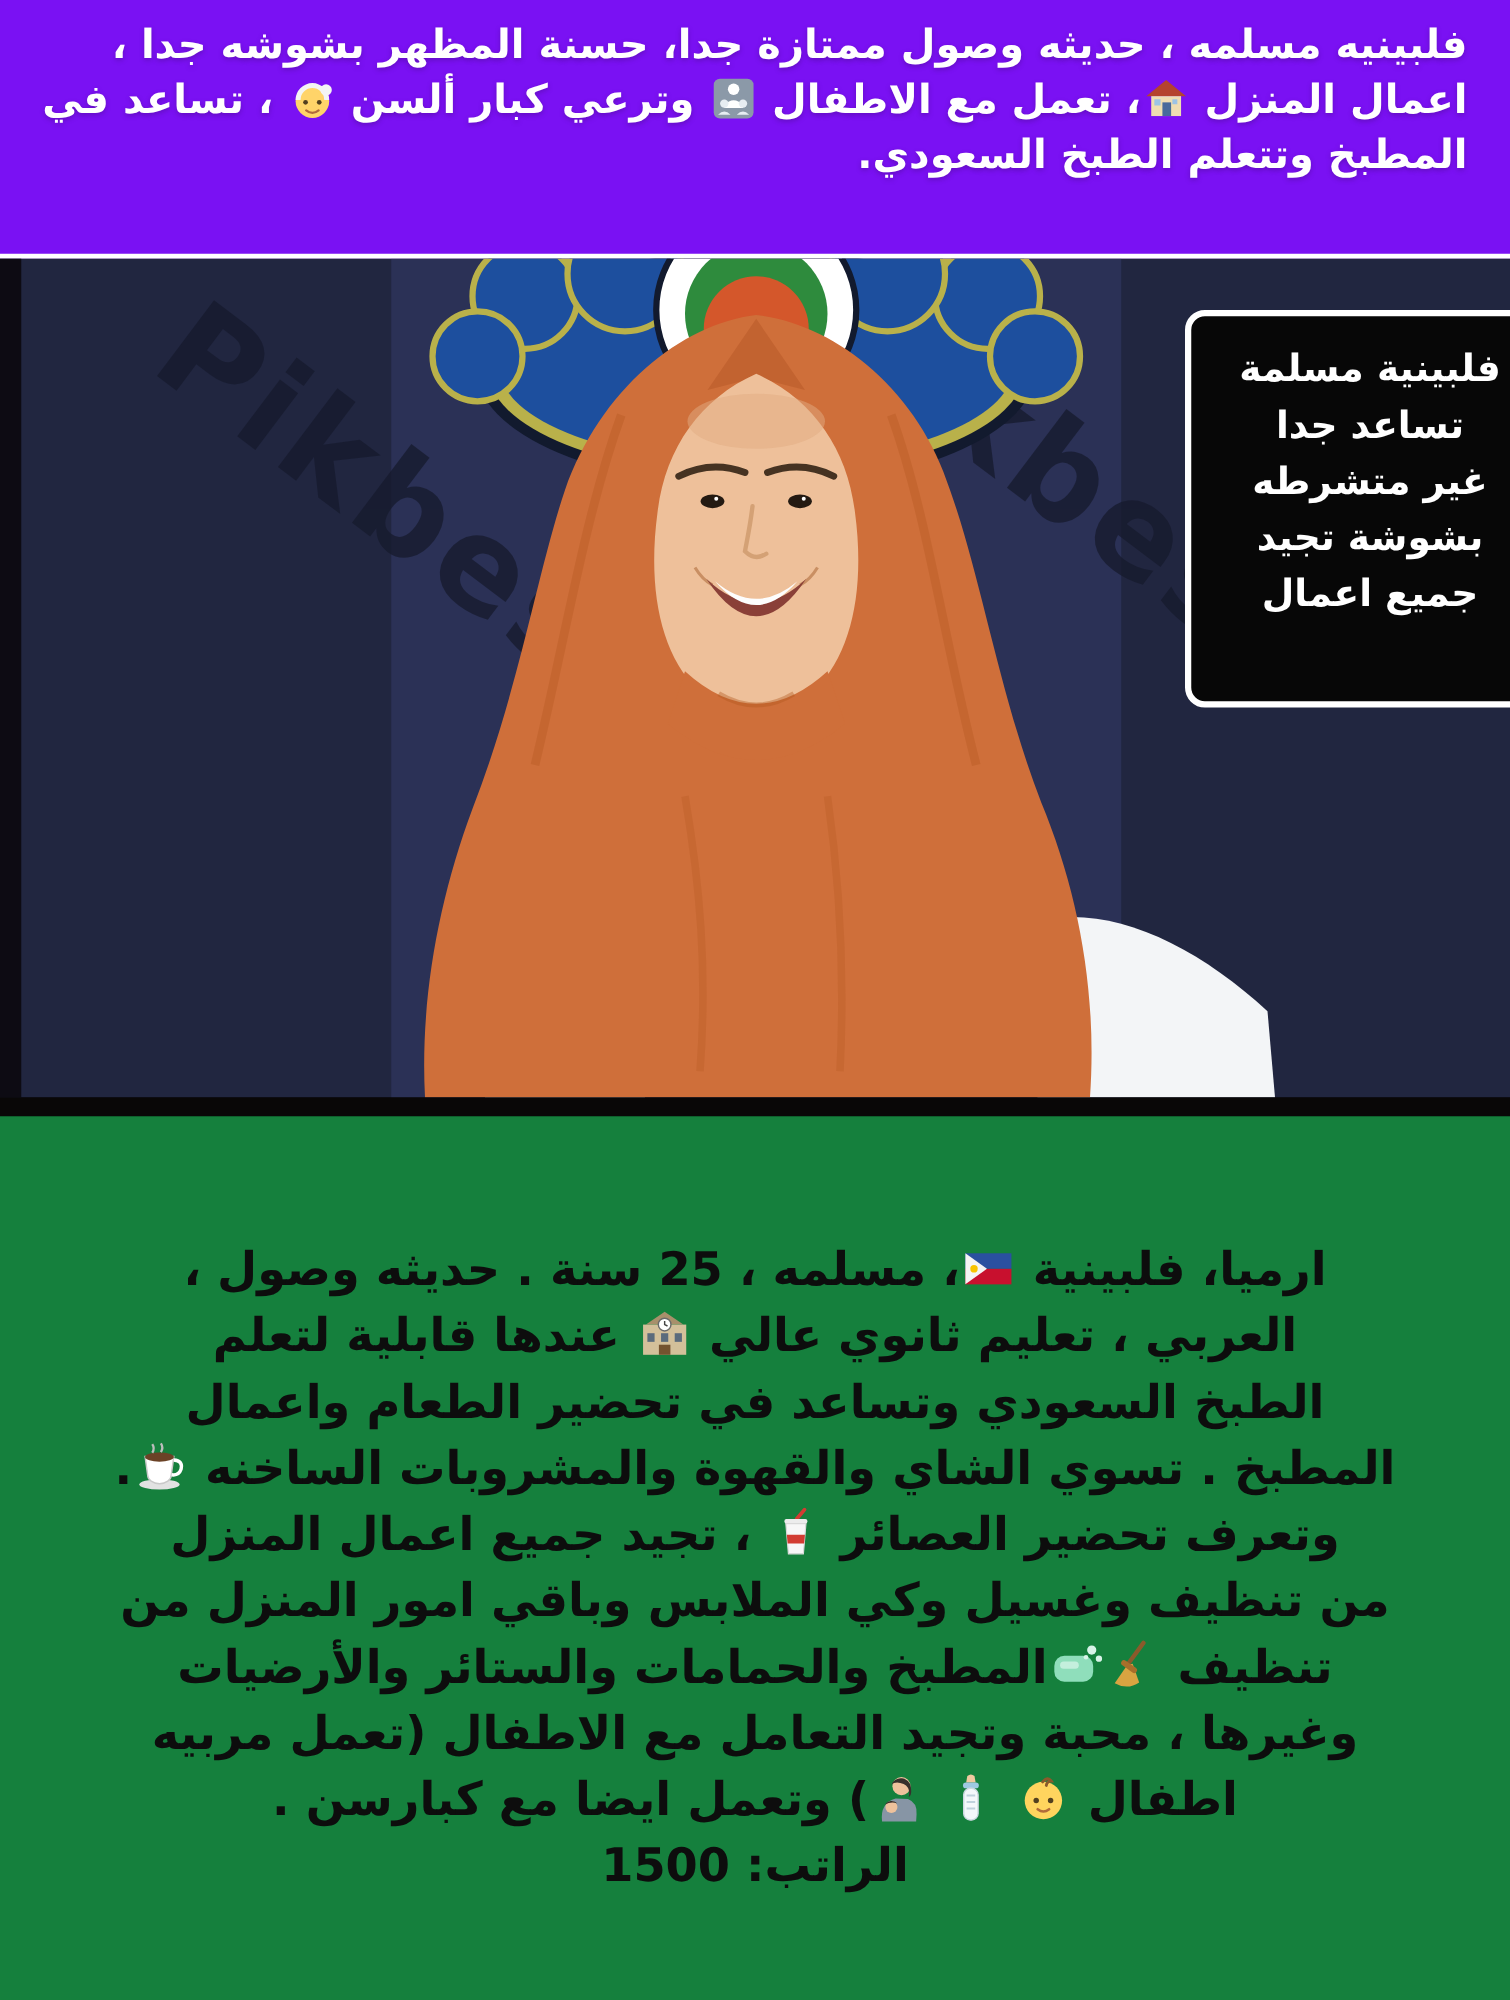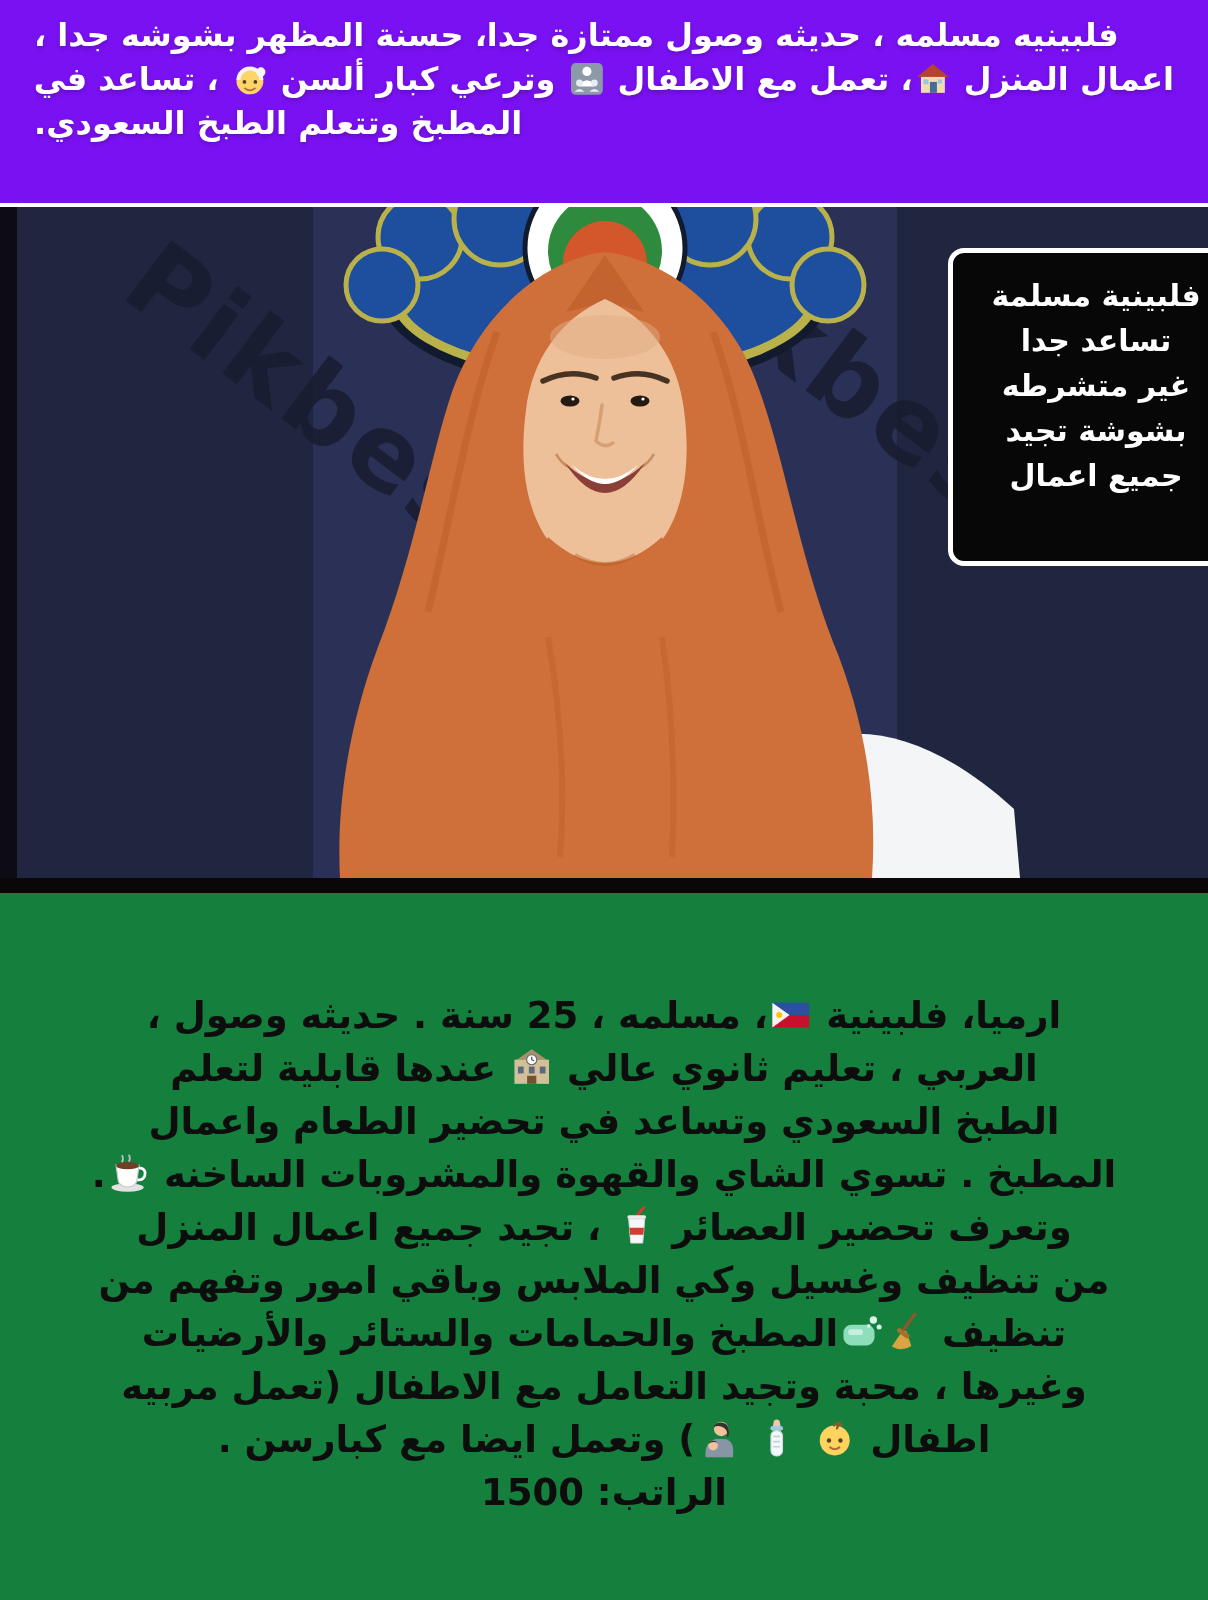--- a/index.html
+++ b/index.html
@@ -2,21 +2,21 @@
 <html lang="ar"><head>
 <meta charset="utf-8">
 <style>
   html,body{margin:0;padding:0;background:#000;}
   .poster{position:relative;width:1208px;height:1600px;overflow:hidden;
           font-family:"DejaVu Sans",sans-serif;}
 
   
   .top-banner{position:absolute;top:0;left:0;width:100%;height:203px;
               background:#7a11f3;border-bottom:4px solid #ffffff;}
-  .top-text{padding:13px 34px 0 34px;direction:rtl;text-align:left;color:#ffffff;
+  .top-text{padding:13px 34px 0 34px;direction:rtl;text-align:right;color:#ffffff;
             font-weight:bold;font-size:32px;line-height:44px;
             text-shadow:0 2px 4px rgba(70,10,130,.45);}
 
   
   .photo-band{position:absolute;top:207px;left:0;width:1208px;height:671px;background:#212640;}
   .left-edge{position:absolute;left:0;top:0;width:17px;height:100%;background:#0d0b13;}
   .band-art{position:absolute;left:0;top:0;width:100%;height:100%;display:block;}
   .wm{font-weight:bold;font-size:104px;letter-spacing:5px;fill:#161a2c;opacity:.75;}
 
   .info-box{position:absolute;left:948px;top:41px;width:296px;height:318px;
@@ -169,21 +169,21 @@
               <ellipse cx="17" cy="11" rx="10" ry="3.2" fill="#6b4226"></ellipse>
               <path d="M27 13 q6.5 0.5 5 6.5 q-1.5 4.5 -6.5 3.8" fill="none" stroke="#ffffff" stroke-width="2.4"></path>
               <path d="M12 2 q2 3 0 6 M18 1.5 q2 3 0 6" stroke="#bdbdbd" stroke-width="1.6" fill="none"></path>
             </svg></span>.</div>
         <div class="tline">وتعرف تحضير العصائر <span class="emj"><svg viewBox="0 0 36 36">
               <path d="M18.5 8 L24 1.5" stroke="#d23c32" stroke-width="2.6" stroke-linecap="round"></path>
               <rect x="10" y="8" width="16" height="3.2" rx="1.4" fill="#ececec"></rect>
               <path d="M11 11.2 h14 l-1.8 21 h-10.4 z" fill="#f7f7f7" stroke="#d9d9d9" stroke-width="0.8"></path>
               <path d="M11.7 19 h12.6 l-0.6 6 h-11.4 z" fill="#d23c32"></path>
             </svg></span> ، تجيد جميع اعمال المنزل</div>
-        <div class="tline">من تنظيف وغسيل وكي الملابس وباقي امور وتفهم من</div>
+        <div class="tline">من تنظيف وغسيل وكي الملابس وباقي امور المنزل من</div>
         <div class="tline">تنظيف <span class="emj"><svg viewBox="0 0 36 36">
               <path d="M25 2 L14 17" stroke="#8a5a2b" stroke-width="3" stroke-linecap="round"></path>
               <path d="M14 17 L5 30 q9 5 17 -0.5 l-4.5 -13 z" fill="#d9a441"></path>
               <path d="M11.5 16 l7 5" stroke="#a86f2a" stroke-width="4" stroke-linecap="round"></path>
             </svg></span><span class="emj"><svg viewBox="0 0 36 36">
               <rect x="3" y="11" width="27" height="18" rx="7" fill="#8fdebb"></rect>
               <rect x="7" y="15" width="13" height="5" rx="2.5" fill="#c4efdd"></rect>
               <circle cx="29" cy="7" r="3.2" fill="#d8f3e8"></circle>
               <circle cx="34" cy="13" r="2.2" fill="#d8f3e8"></circle>
               <circle cx="25" cy="12" r="1.6" fill="#d8f3e8"></circle>

